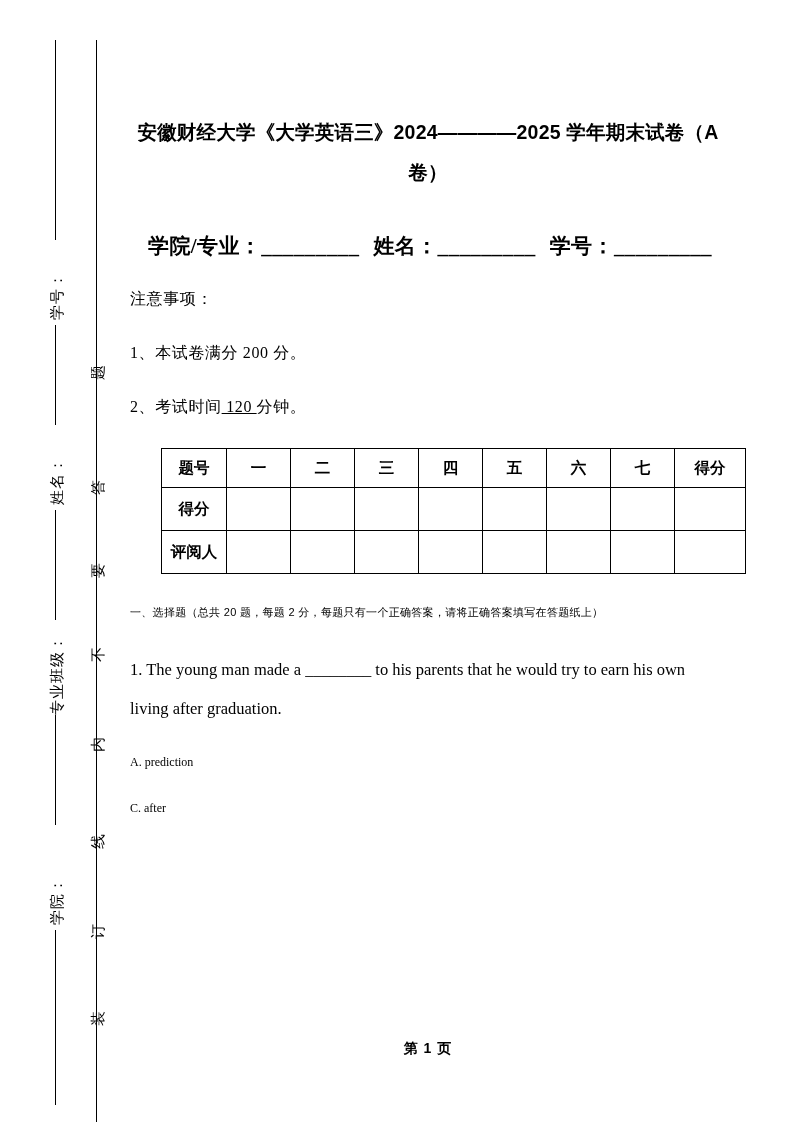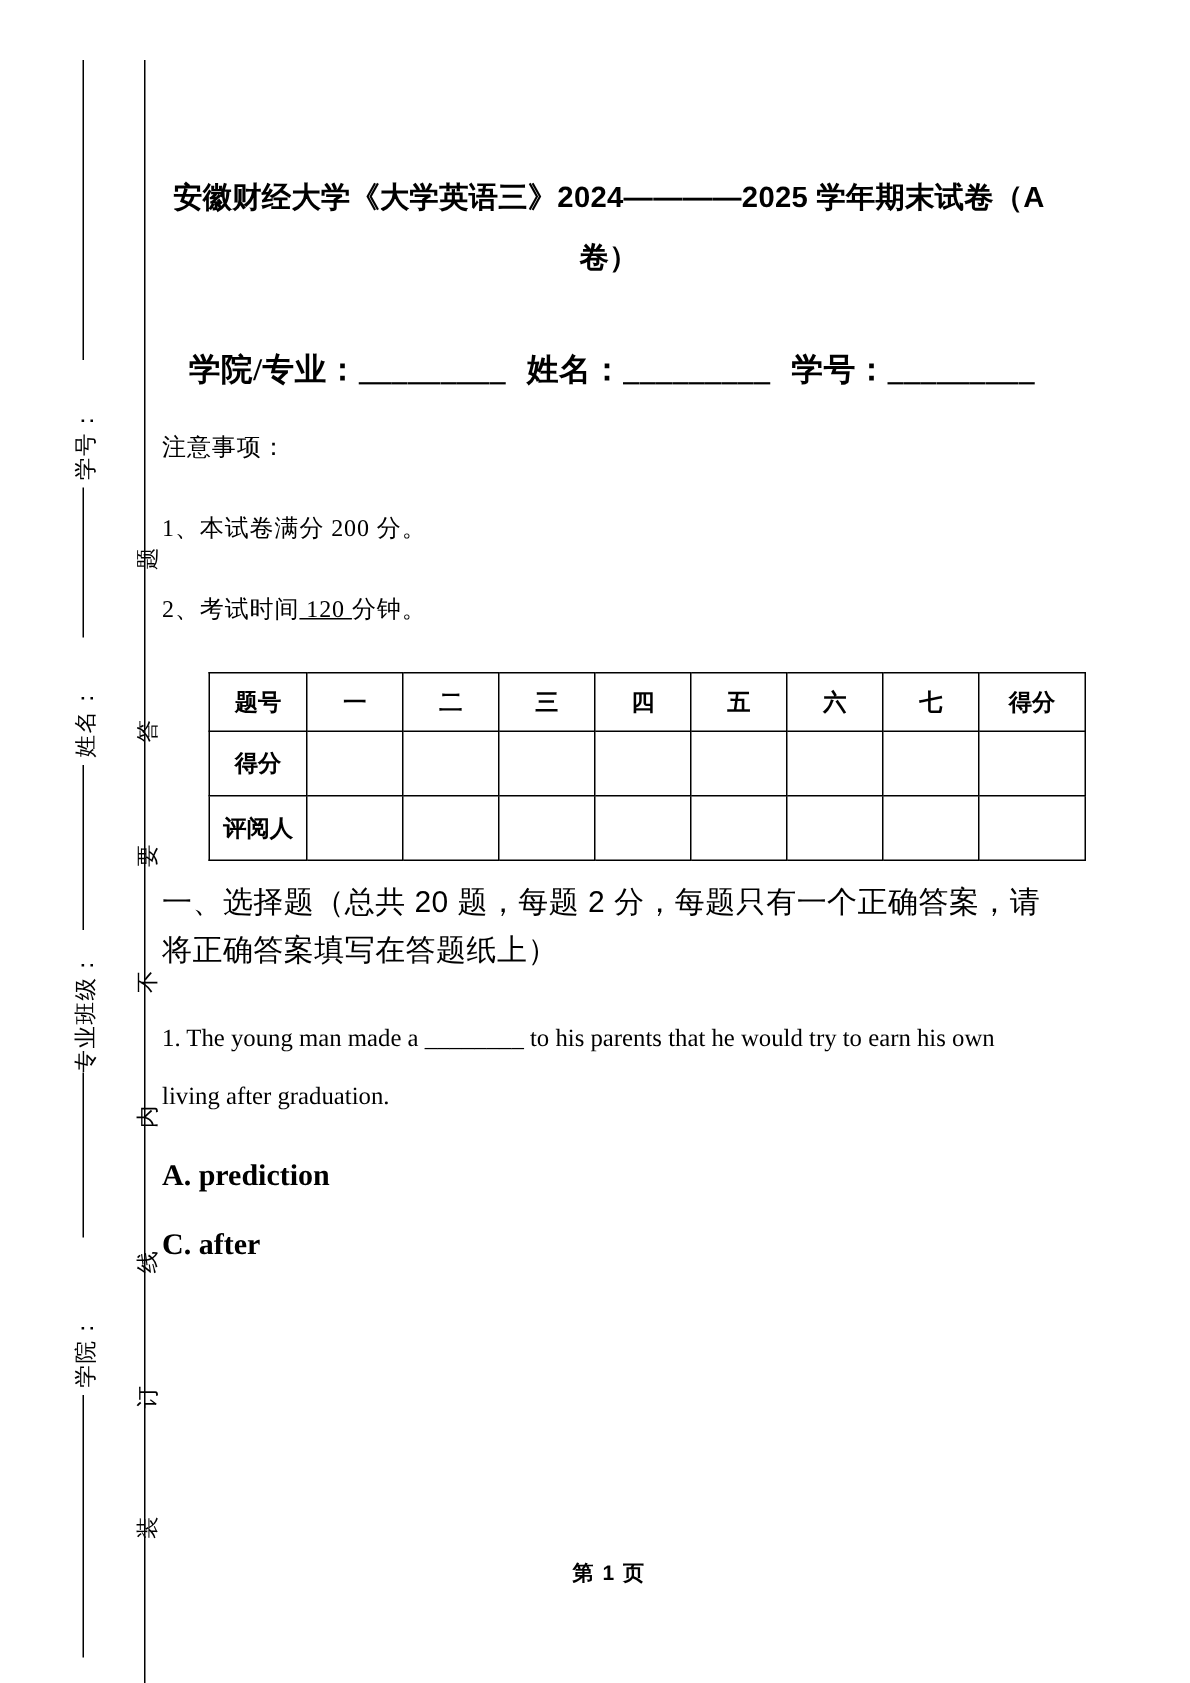--- a/index.html
+++ b/index.html
@@ -58,21 +58,21 @@
   }
   .vtext.inner {
     font-family: "Liberation Serif", "DejaVu Serif", serif;
     font-size: 15px;
     left: 89px;
   }
 
   
   #content {
     position: absolute;
-    left: 108px;
+    left: 130px;
     top: 0;
     width: 596px;
     height: 812px;
   }
 
   #doc-title {
     margin: 0;
     padding-top: 112px;
     font-family: "Liberation Sans", "DejaVu Sans", sans-serif;
     font-weight: bold;
@@ -120,38 +120,37 @@
     font-size: 15.5px;
     height: 40px;
   }
   table#score-table td.rowhead { width: 62px; }
   table#score-table td.num { width: 61px; }
   table#score-table td.total { width: 68px; }
   table#score-table tr.hdr td { height: 36px; }
 
   
   #section-heading {
-    margin-top: 12px;
-    font-family: "Liberation Sans", "DejaVu Sans", sans-serif;
-    font-size: 20px;
+    margin-top: 22px;
+    font-family: "Liberation Sans", "DejaVu Sans", sans-serif;
+    font-size: 11px;
     line-height: 32px;
     letter-spacing: 0.3px;
   }
   .qstem {
     margin-top: 22px;
     font-family: "Liberation Serif", "DejaVu Serif", serif;
     font-size: 16.5px;
     line-height: 39px;
   }
   .opt {
     margin-top: 22px;
     font-family: "Liberation Serif", "DejaVu Serif", serif;
-    font-size: 20px;
+    font-size: 12px;
     line-height: 24px;
-    font-weight: bold;
   }
 
   #footer {
     position: absolute;
     left: 0;
     top: 1040px;
     width: 596px;
     text-align: center;
     font-family: "Liberation Sans", "DejaVu Sans", sans-serif;
     font-weight: bold;

